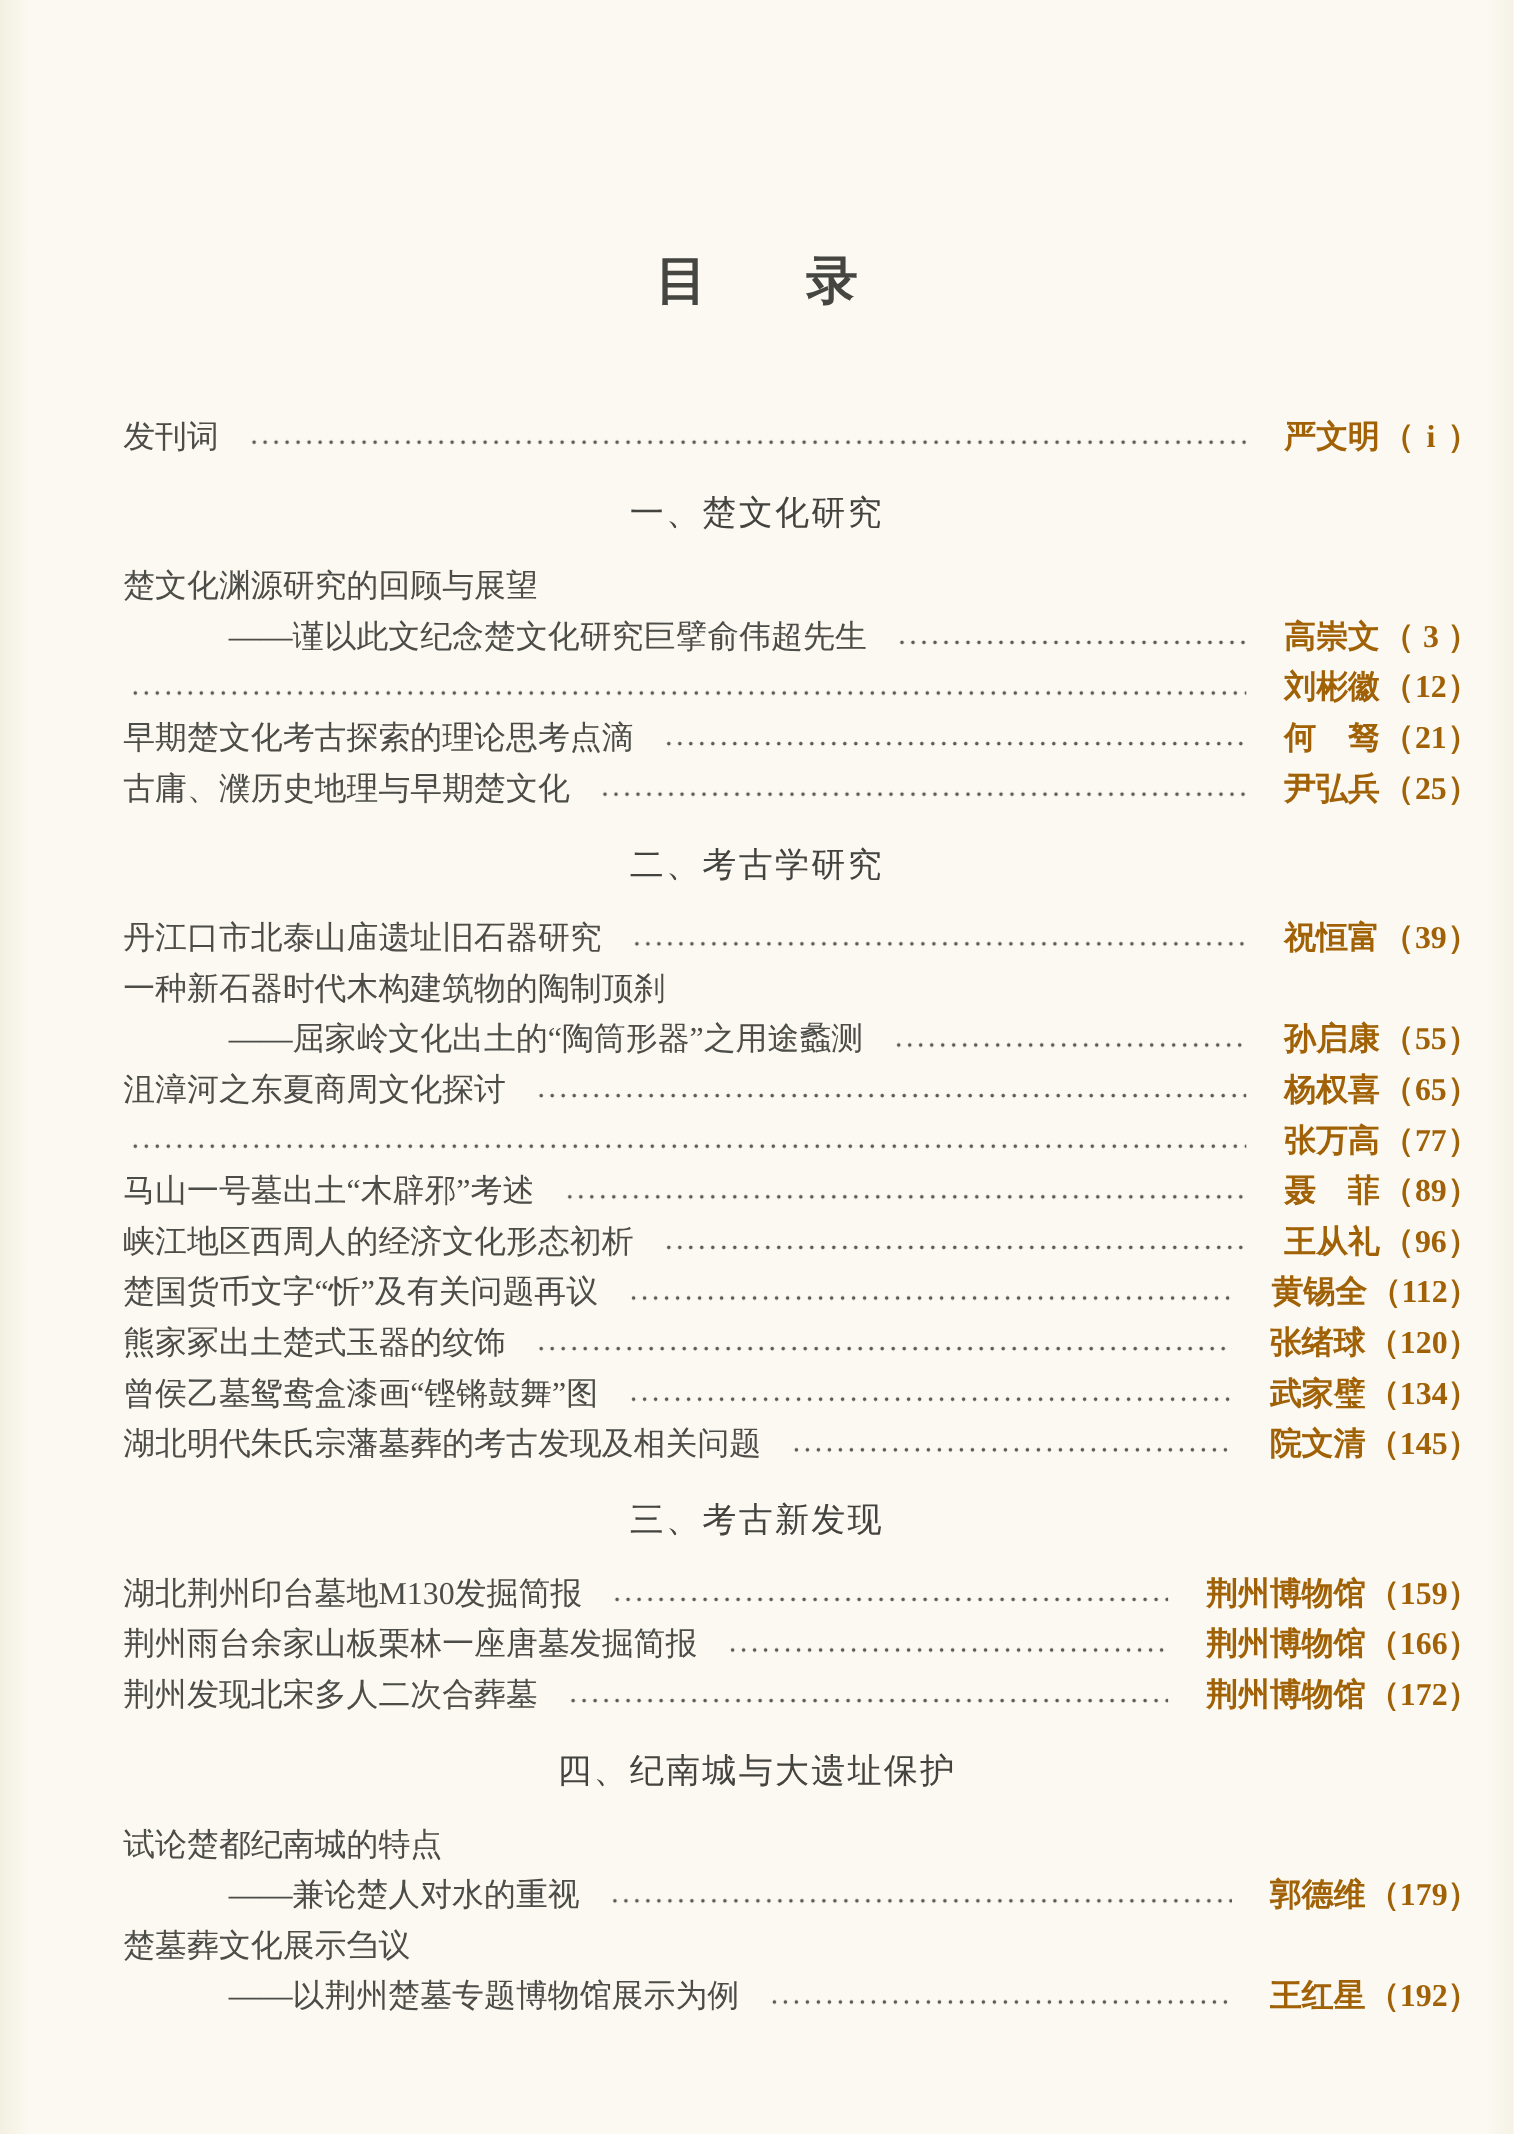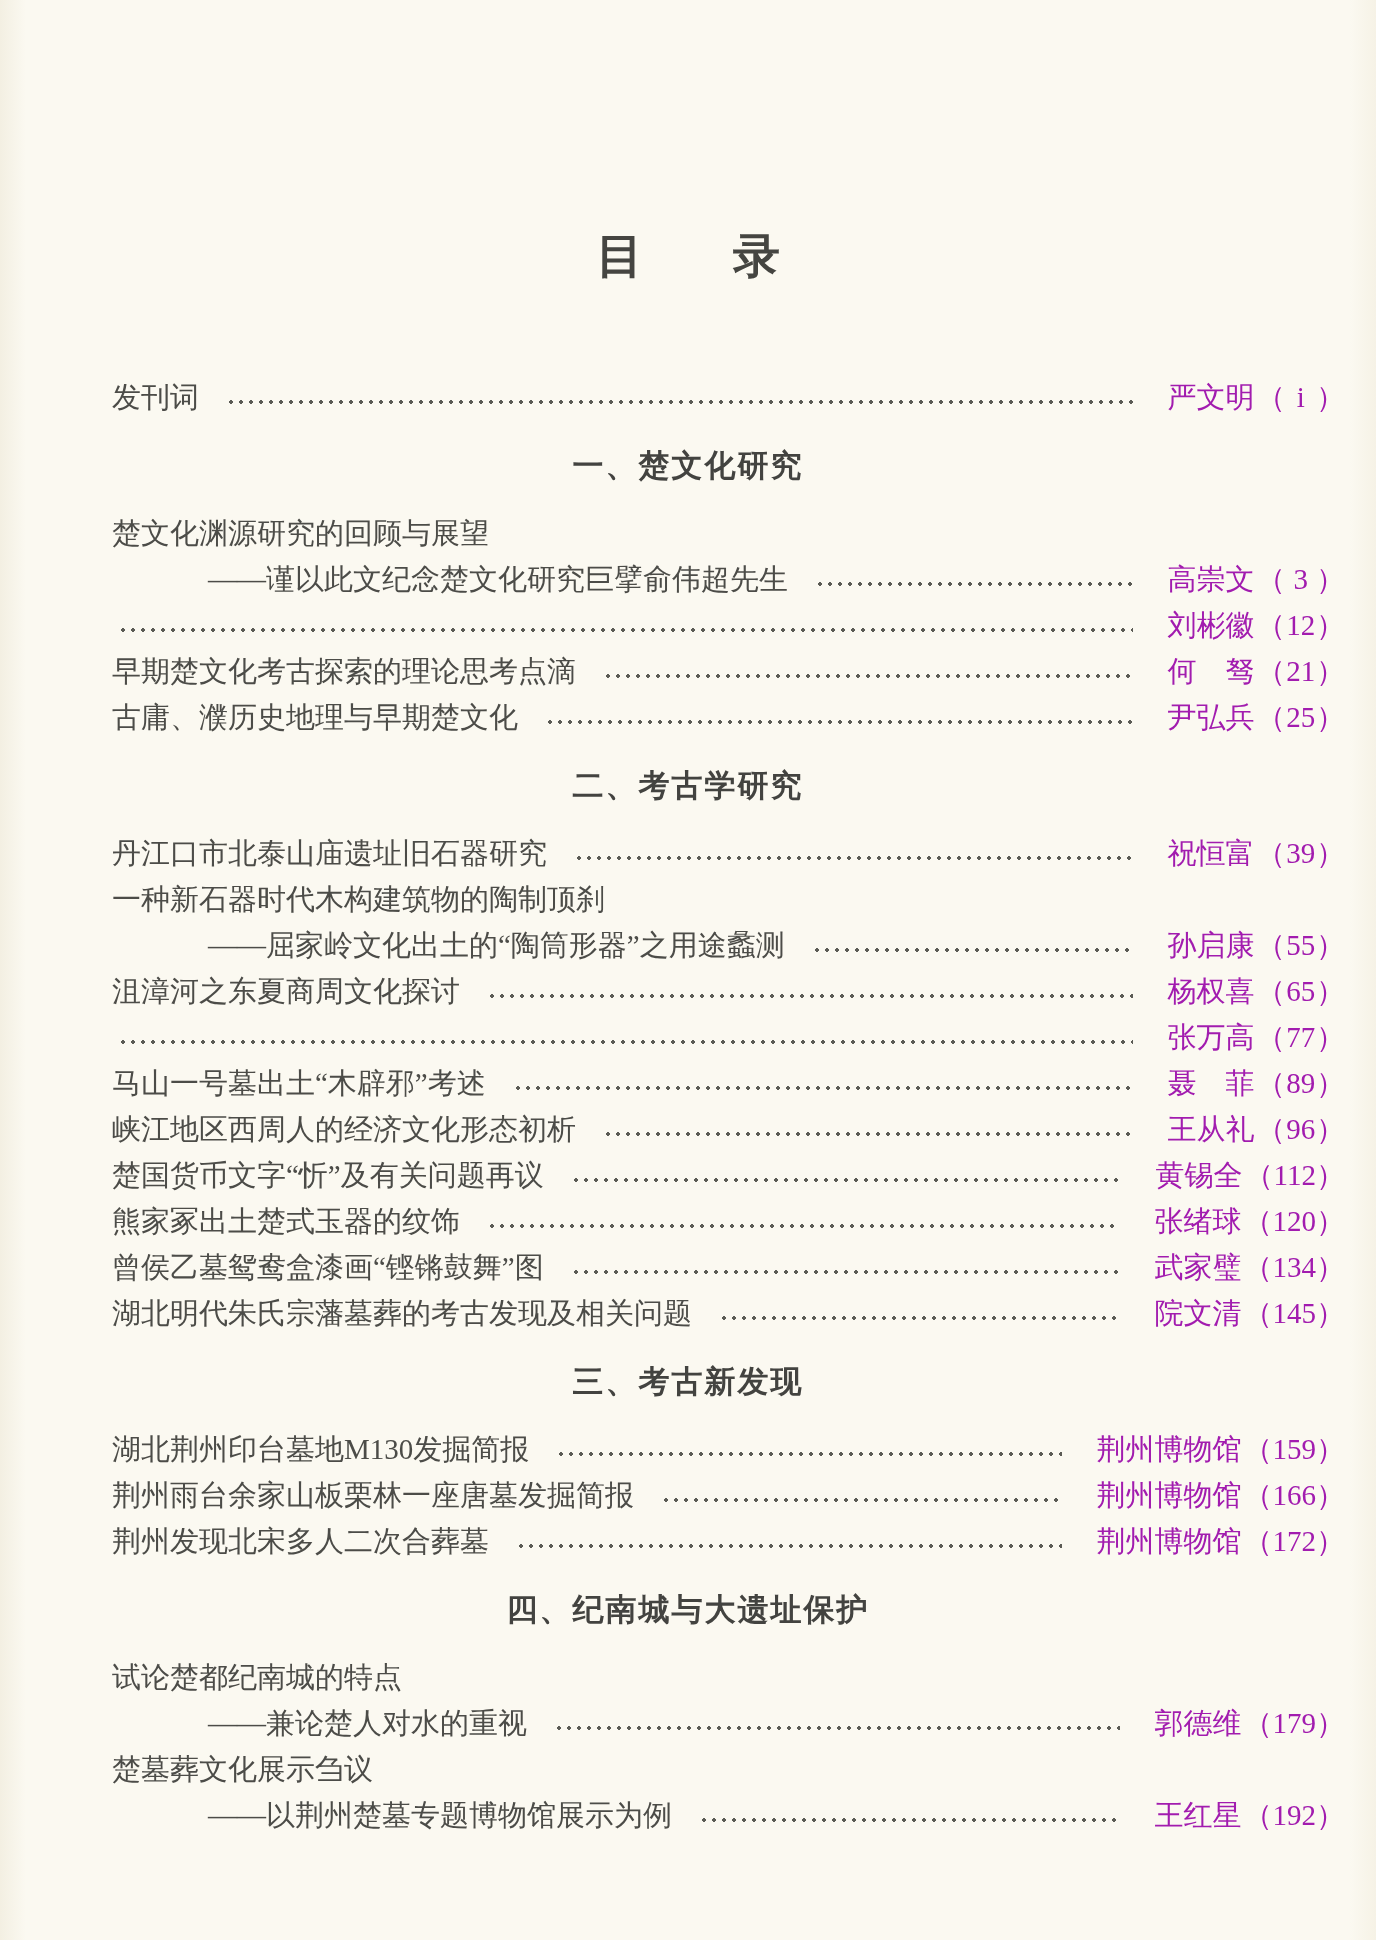--- a/index.html
+++ b/index.html
@@ -54,33 +54,33 @@
     height: 8px;
     align-self: center;
     margin: 10px 14px 0 6px;
     background-image: radial-gradient(circle, #5b5b55 1.6px, transparent 1.9px);
     background-size: 10px 8px;
     background-repeat: repeat-x;
     background-position: left center;
     min-width: 20px;
   }
 
-  .author-page { flex: 0 0 auto; white-space: nowrap; color: #a21caf; }
+  .author-page { flex: 0 0 auto; white-space: nowrap; color: #a16207; font-weight: bold; }
   .author-page .author { margin-right: 2px; }
   .author-page .paren { }
   .author-page .pnum {
     display: inline-block;
     min-width: 2.1ch;
     text-align: center;
   }
 
   .section-heading {
     text-align: center;
     font-family: "Liberation Sans", "DejaVu Sans", sans-serif;
-    font-weight: bold;
+    font-weight: normal;
     font-size: 31px;
     color: #434340;
     margin: 32px 0 30px 0;
     line-height: 40px;
     letter-spacing: 2px;
   }
 </style>
 </head>
 <body>
 

